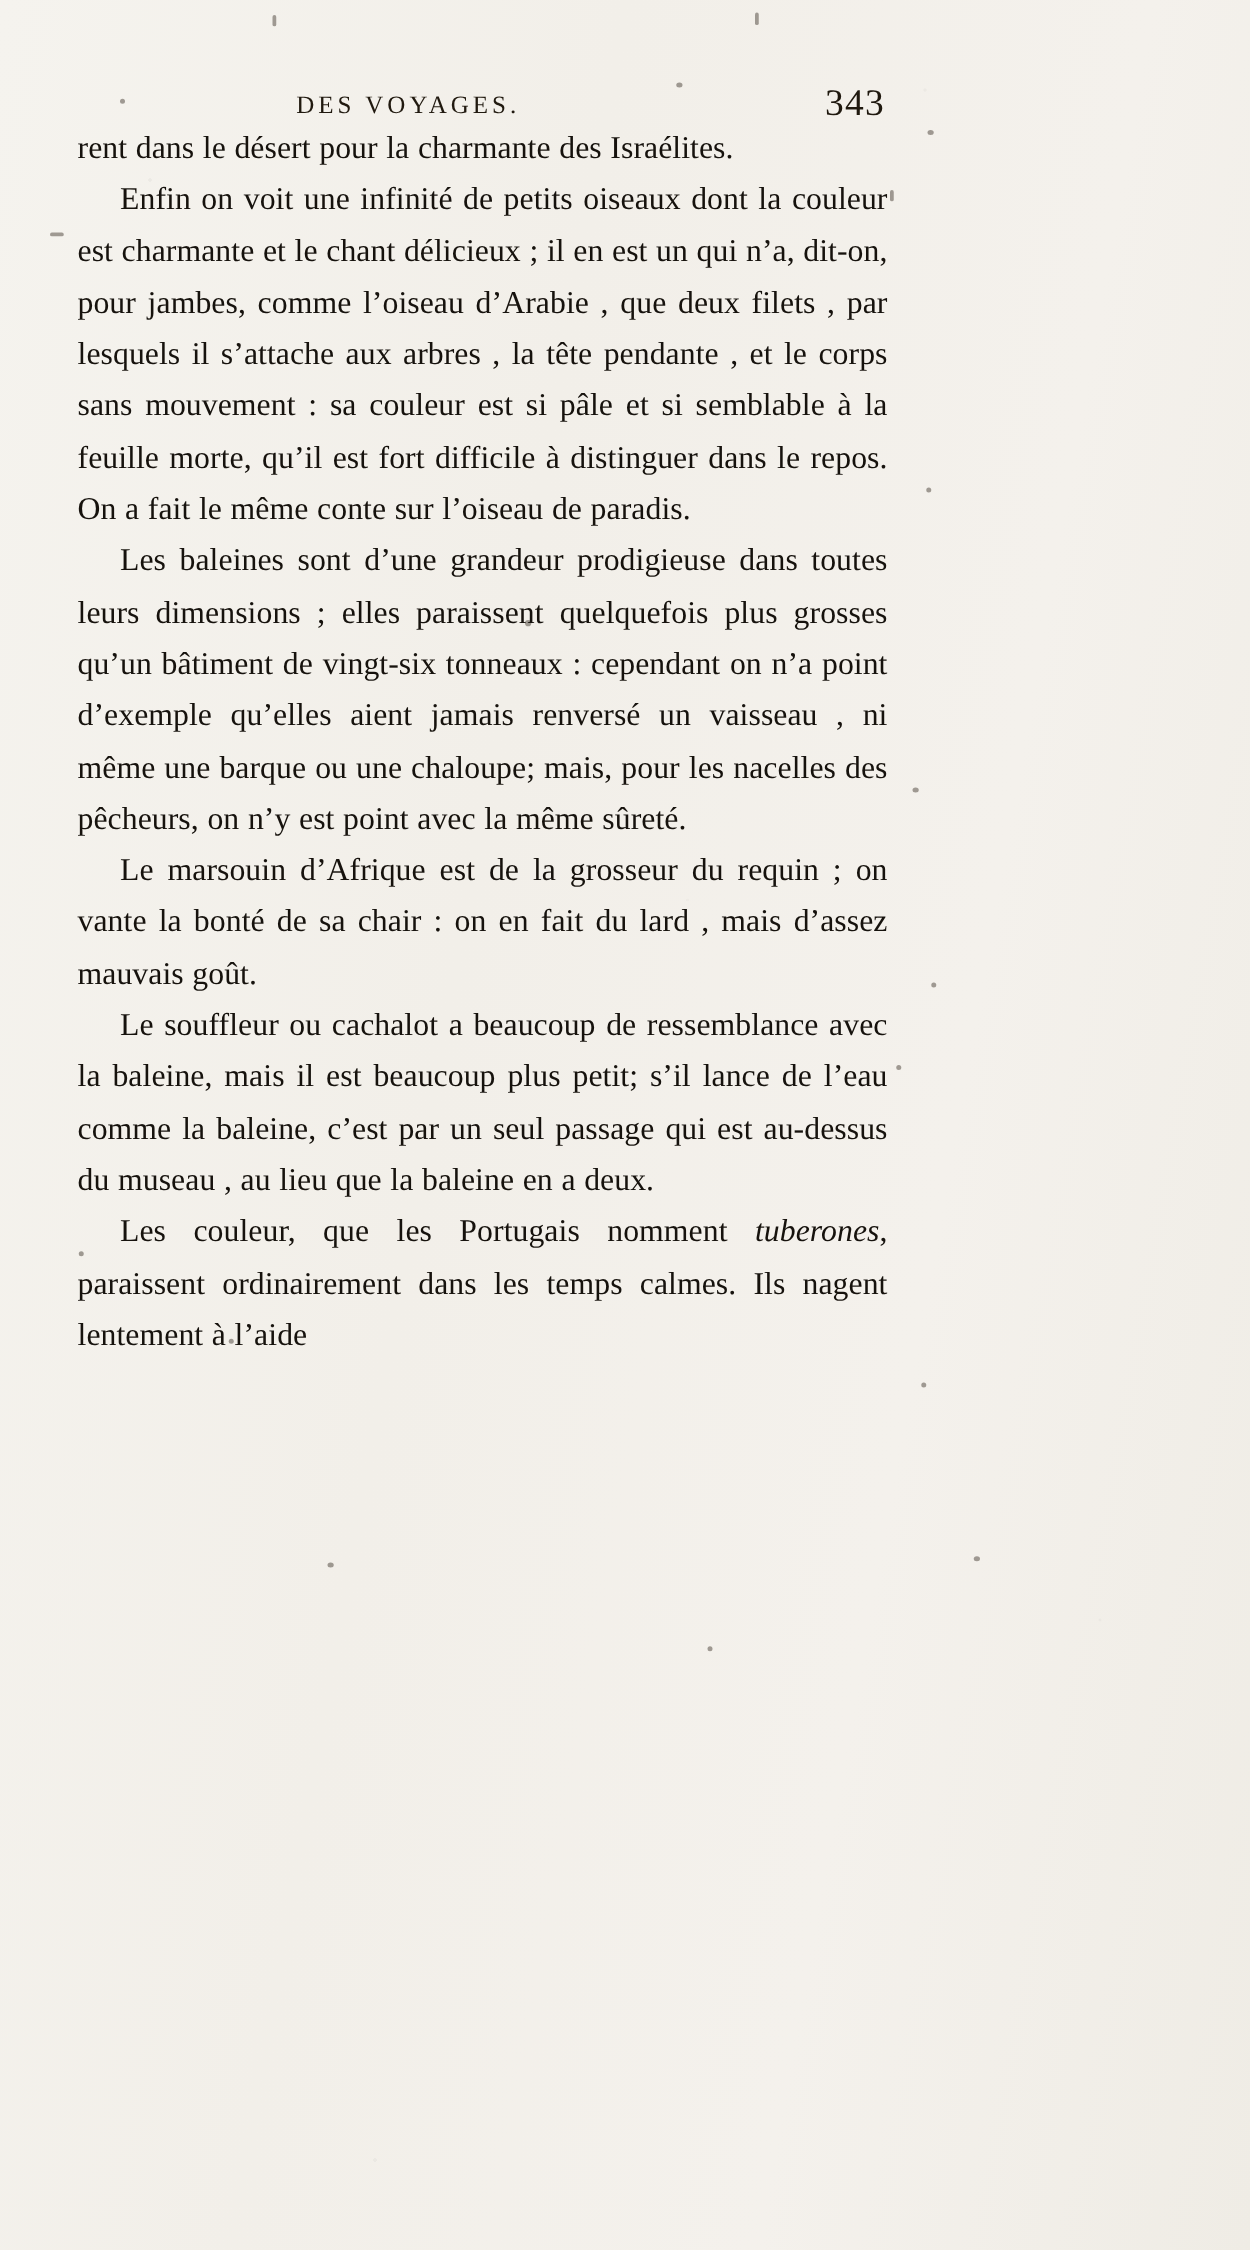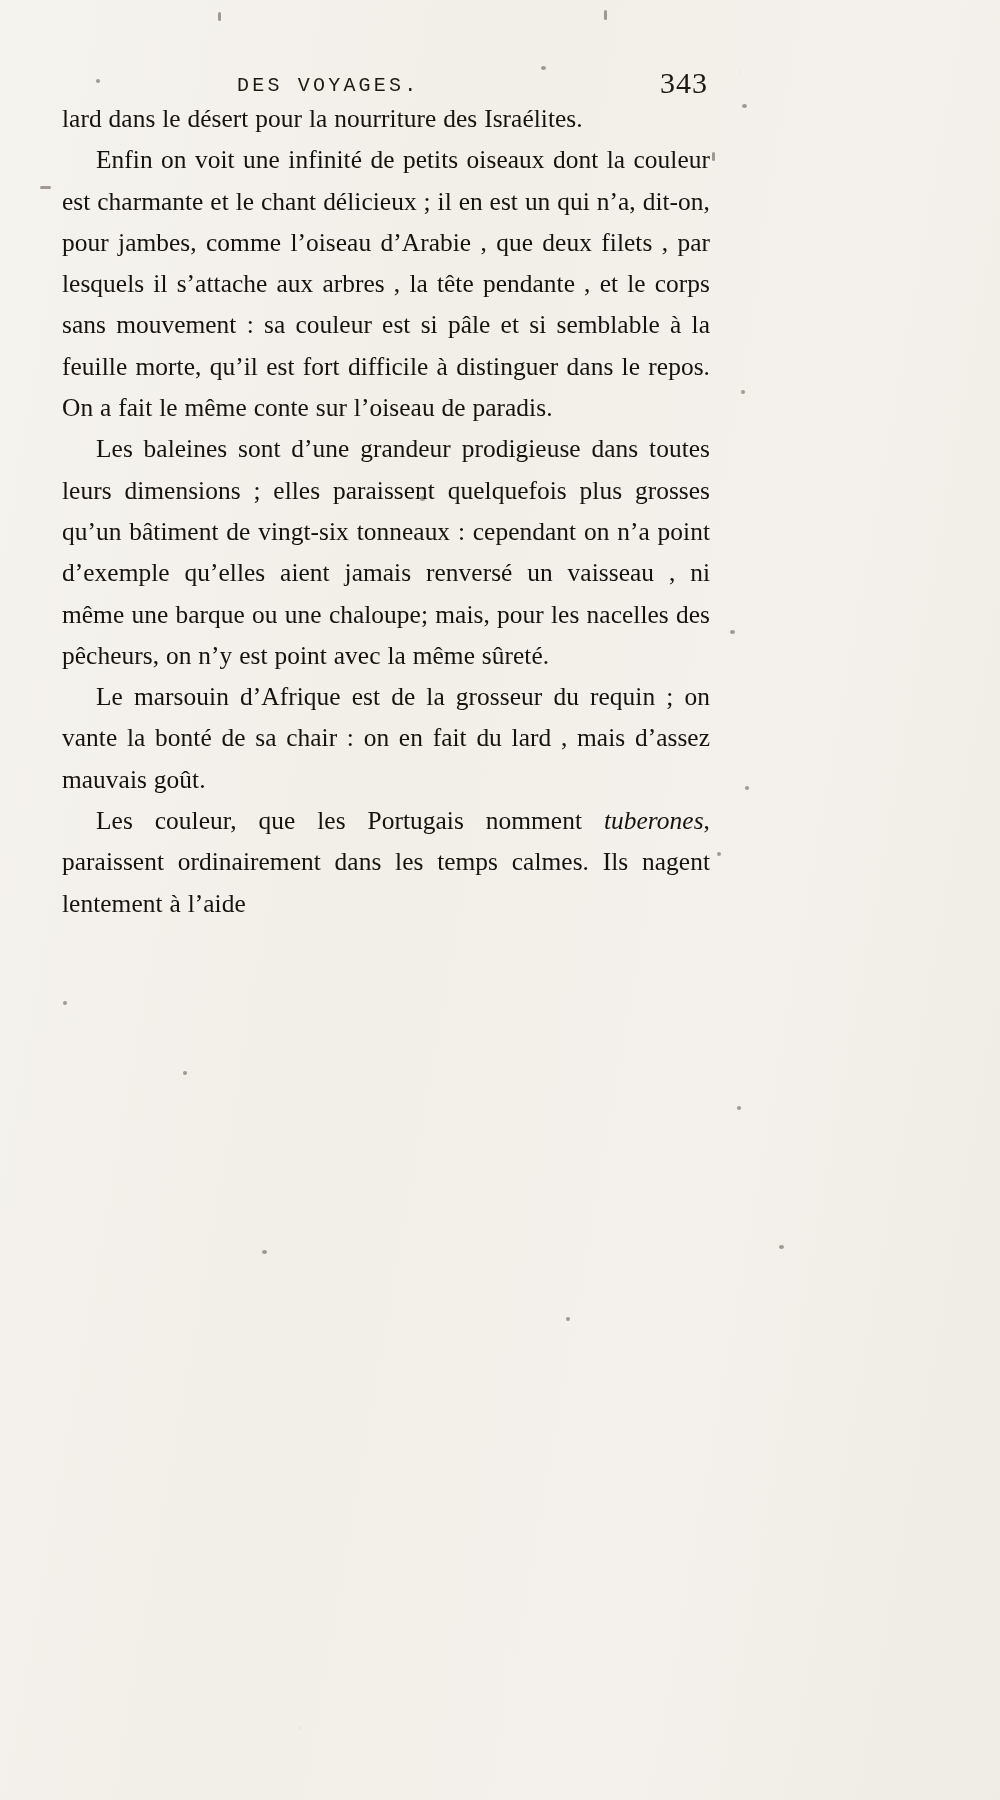--- a/index.html
+++ b/index.html
@@ -40,21 +40,21 @@
     height: 46px;
     padding-left: 175px;
     padding-right: 2px;
   }
   .running-head {
     font-size: 20px;
     letter-spacing: 3.2px;
     font-variant: small-caps;
     text-transform: uppercase;
     color: #20190f;
-    font-family: Liberation Mono, monospace;
+    font-family: Liberation Serif, serif;
   }
   .folio {
     font-size: 30px;
     color: #20190f;
     letter-spacing: 1px;
     font-family: "Liberation Serif", serif;
     position: relative;
     top: 2px;
     margin-top: 24px;
   }
@@ -110,23 +110,24 @@
   <div class="fleck" style="left:63px;top:1001px;width:4px;height:4px;"></div>
 
   <div class="content">
 
     <div class="header-row">
       <div class="running-head">DES VOYAGES.</div>
       <div class="folio">343</div>
     </div>
 
     <div class="body-text">
-      <p class="para">lard dans le désert pour la nourriture des Israélites.</p>
+      <p class="para">rent dans le désert pour la charmante des Israélites.</p>
       <p class="para indent">Enfin on voit une infinité de petits oiseaux dont la couleur est charmante et le chant délicieux ; il en est un qui n’a, dit-on, pour jambes, comme l’oiseau d’Arabie , que deux filets , par lesquels il s’attache aux arbres , la tête pendante , et le corps sans mouvement : sa couleur est si pâle et si semblable à la feuille morte, qu’il est fort difficile à distinguer dans le repos. On a fait le même conte sur l’oiseau de paradis.</p>
       <p class="para indent">Les baleines sont d’une grandeur prodigieuse dans toutes leurs dimensions ; elles paraissent quelquefois plus grosses qu’un bâtiment de vingt-six tonneaux : cependant on n’a point d’exemple qu’elles aient jamais renversé un vaisseau , ni même une barque ou une chaloupe; mais, pour les nacelles des pêcheurs, on n’y est point avec la même sûreté.</p>
       <p class="para indent">Le marsouin d’Afrique est de la grosseur du requin ; on vante la bonté de sa chair : on en fait du lard , mais d’assez mauvais goût.</p>
+      <p class="para indent">Le souffleur ou cachalot a beaucoup de ressemblance avec la baleine, mais il est beaucoup plus petit; s’il lance de l’eau comme la baleine, c’est par un seul passage qui est au-dessus du museau , au lieu que la baleine en a deux.</p>
       <p class="para indent">
         <span>Les couleur, que les Portugais nomment </span><i>tuberones</i><span>, paraissent ordinairement dans les temps calmes. Ils nagent lentement à l’aide</span>
       </p>
     </div>
 
   </div>
 </div>
 
 </body></html>

